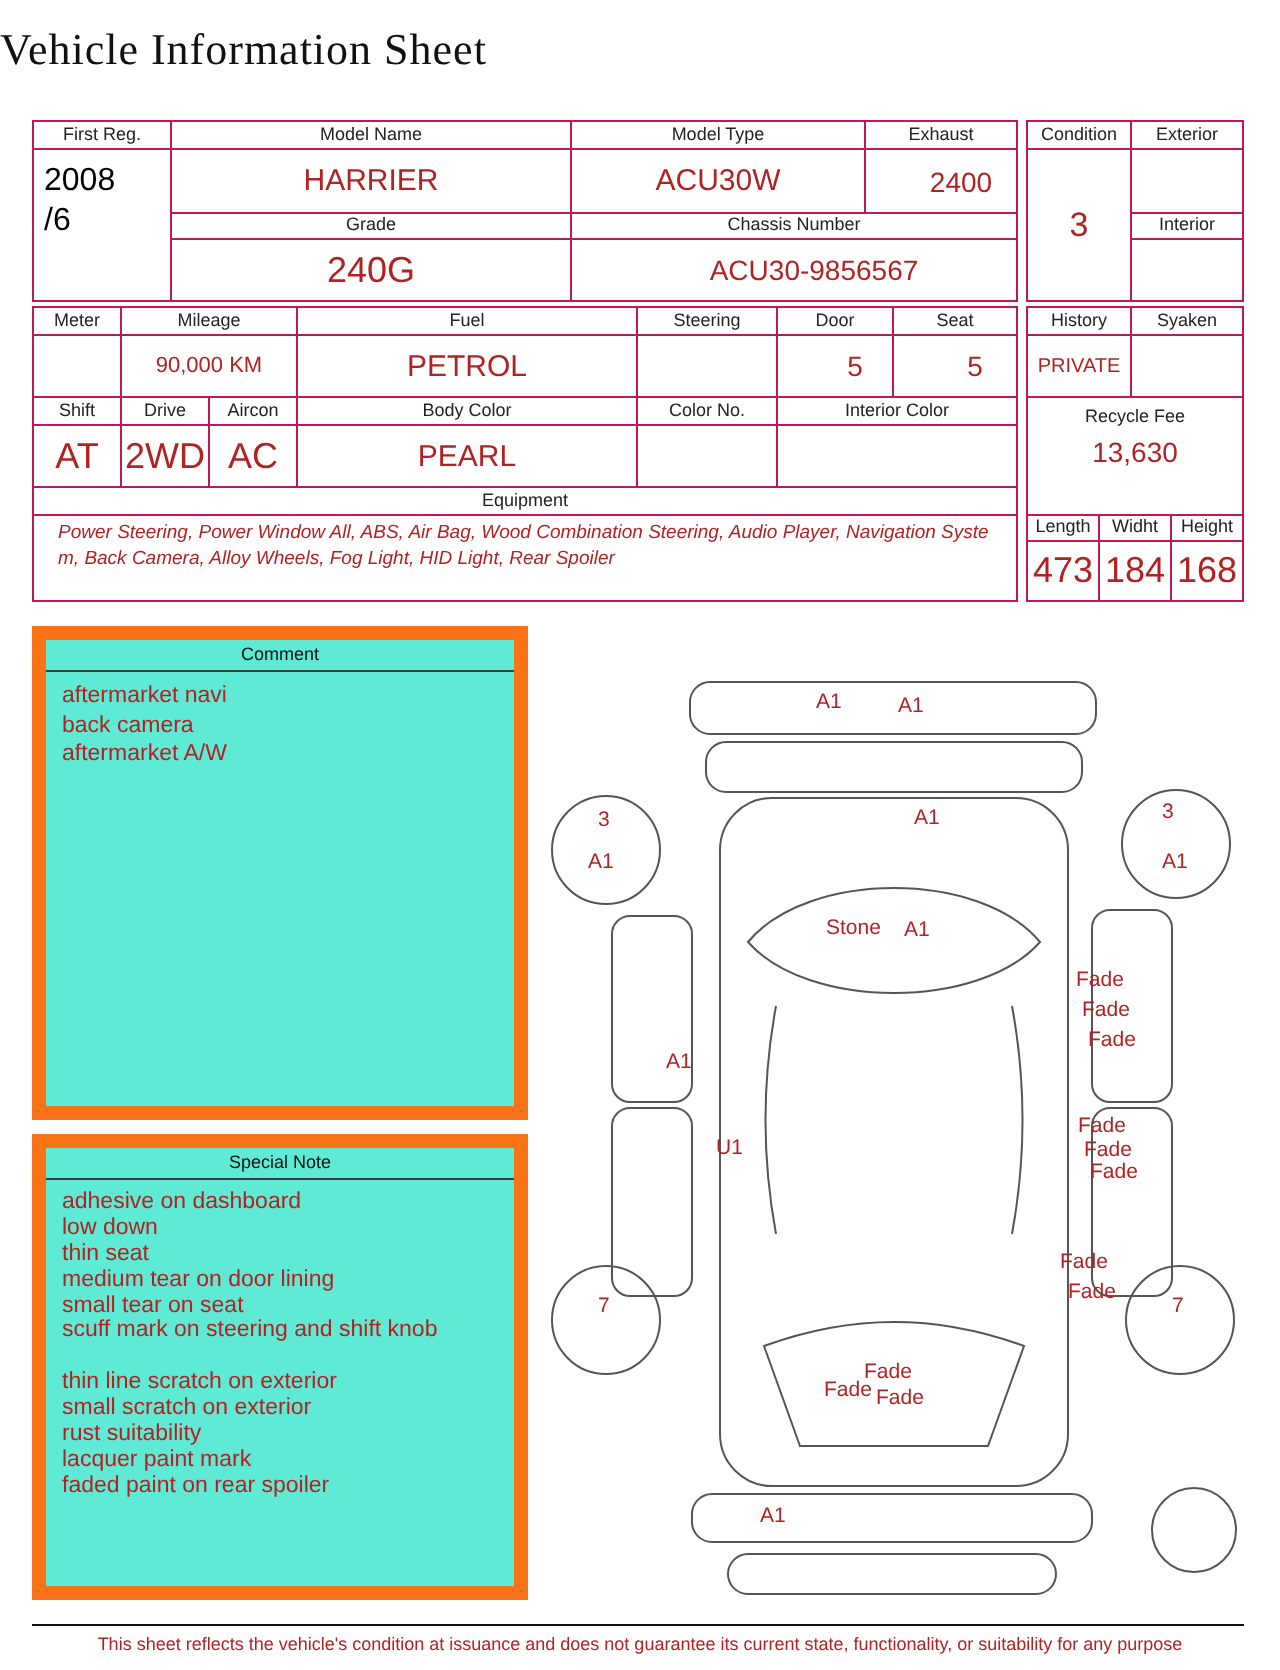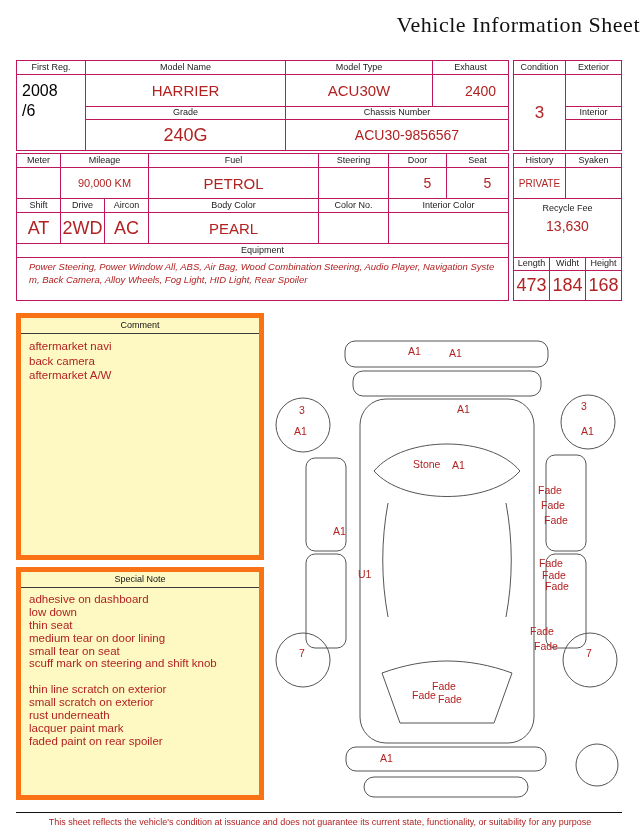--- a/index.html
+++ b/index.html
@@ -1,38 +1,38 @@
 <!DOCTYPE html>
 <html><head>
 <meta charset="utf-8">
 <style>
   * { margin:0; padding:0; box-sizing:border-box; }
   html,body { background:#fff; }
   body { font-family:"Liberation Sans", sans-serif; color:#111; }
   .sheet { position:relative; width:640px; height:835px; background:#fff; overflow:hidden; }
 
-  .title { position:absolute; top:12px; left:0; width:100%; text-align:right;
+  .title { position:absolute; top:12px; left:0; width:100%; text-align:left;
            font-family:"Liberation Serif", serif; font-size:22px; letter-spacing:.5px; color:#111; }
 
   table { border-collapse:collapse; table-layout:fixed; position:absolute; background:#fff; }
   td { border:1px solid #be185d; overflow:hidden; vertical-align:middle; }
 
   .lbl { font-size:9px; color:#222; text-align:center; padding:1px 2px; line-height:1.1; }
   .val { color:#b22222; text-align:center; font-size:13px; }
   .v17 { font-size:17px; } .v15 { font-size:15px; } .v14 { font-size:14px;padding-left:20px; }
   .v13 { font-size:18px; } .v11 { font-size:11px;margin-left:28px; } .v10 { font-size:10px; }
   .first-reg { font-size:16px; text-align:left; padding:6px 0 0 5px; white-space:pre-line;
                line-height:1.25; vertical-align:top; color:#000000; }
   .equip { font-size:9.5px; color:#b22222; text-align:left; vertical-align:top;
            padding:2px 12px; line-height:1.38; word-break:break-all;font-style:italic; }
   .fee-cell { vertical-align:top; }
   .fee-cell .fee-label { font-size:9px; color:#222; text-align:center; padding-top:4px; }
   .fee-cell .fee-value { font-size:14px; color:#b22222; text-align:center; padding-top:5px; }
 
-  .note-box { position:absolute; border:5px solid #f97316; background:#fef9c3; }
+  .note-box { position:absolute; border:7px solid #f97316; background:#5eead4; }
   .note-header { font-size:9px; color:#111; text-align:center; border-bottom:1px solid #3a3a3a;
                  padding:2px 0 3px; }
   .note-content { padding:5px 8px; color:#b22222; font-size:11.5px; }
   #comment-box .note-content { line-height:1.28; }
   #special-note-box .note-content { line-height:1.12; }
   .note-content .line { min-height:1em; }
 
   #diagram { position:absolute; left:268px; top:313px; width:360px; height:492px; }
   #diagram svg { position:absolute; left:0; top:0; }
   .ann { position:absolute; color:#b22222; font-size:10.5px; white-space:nowrap; line-height:1; }
@@ -204,21 +204,21 @@
     <div class="note-content">
         <div class="line">adhesive on dashboard</div>
         <div class="line">low down</div>
         <div class="line">thin seat</div>
         <div class="line">medium tear on door lining</div>
         <div class="line">small tear on seat</div>
         <div class="line">scuff mark on steering  and shift knob</div>
         <div class="line">&nbsp;</div>
         <div class="line">thin line scratch on exterior</div>
         <div class="line">small scratch on exterior</div>
-        <div class="line">rust underneath</div>
+        <div class="line">rust suitability</div>
         <div class="line">lacquer paint mark</div>
         <div class="line">faded paint on rear spoiler</div>
       </div>
   </div>
 
   <div id="diagram">
     <svg viewBox="0 0 360 492" width="360" height="492">
       <g fill="none" stroke="#555" stroke-width="1">
         <rect x="77" y="28" width="203" height="26" rx="10"></rect>
         <rect x="85" y="58" width="188" height="25" rx="10"></rect>

